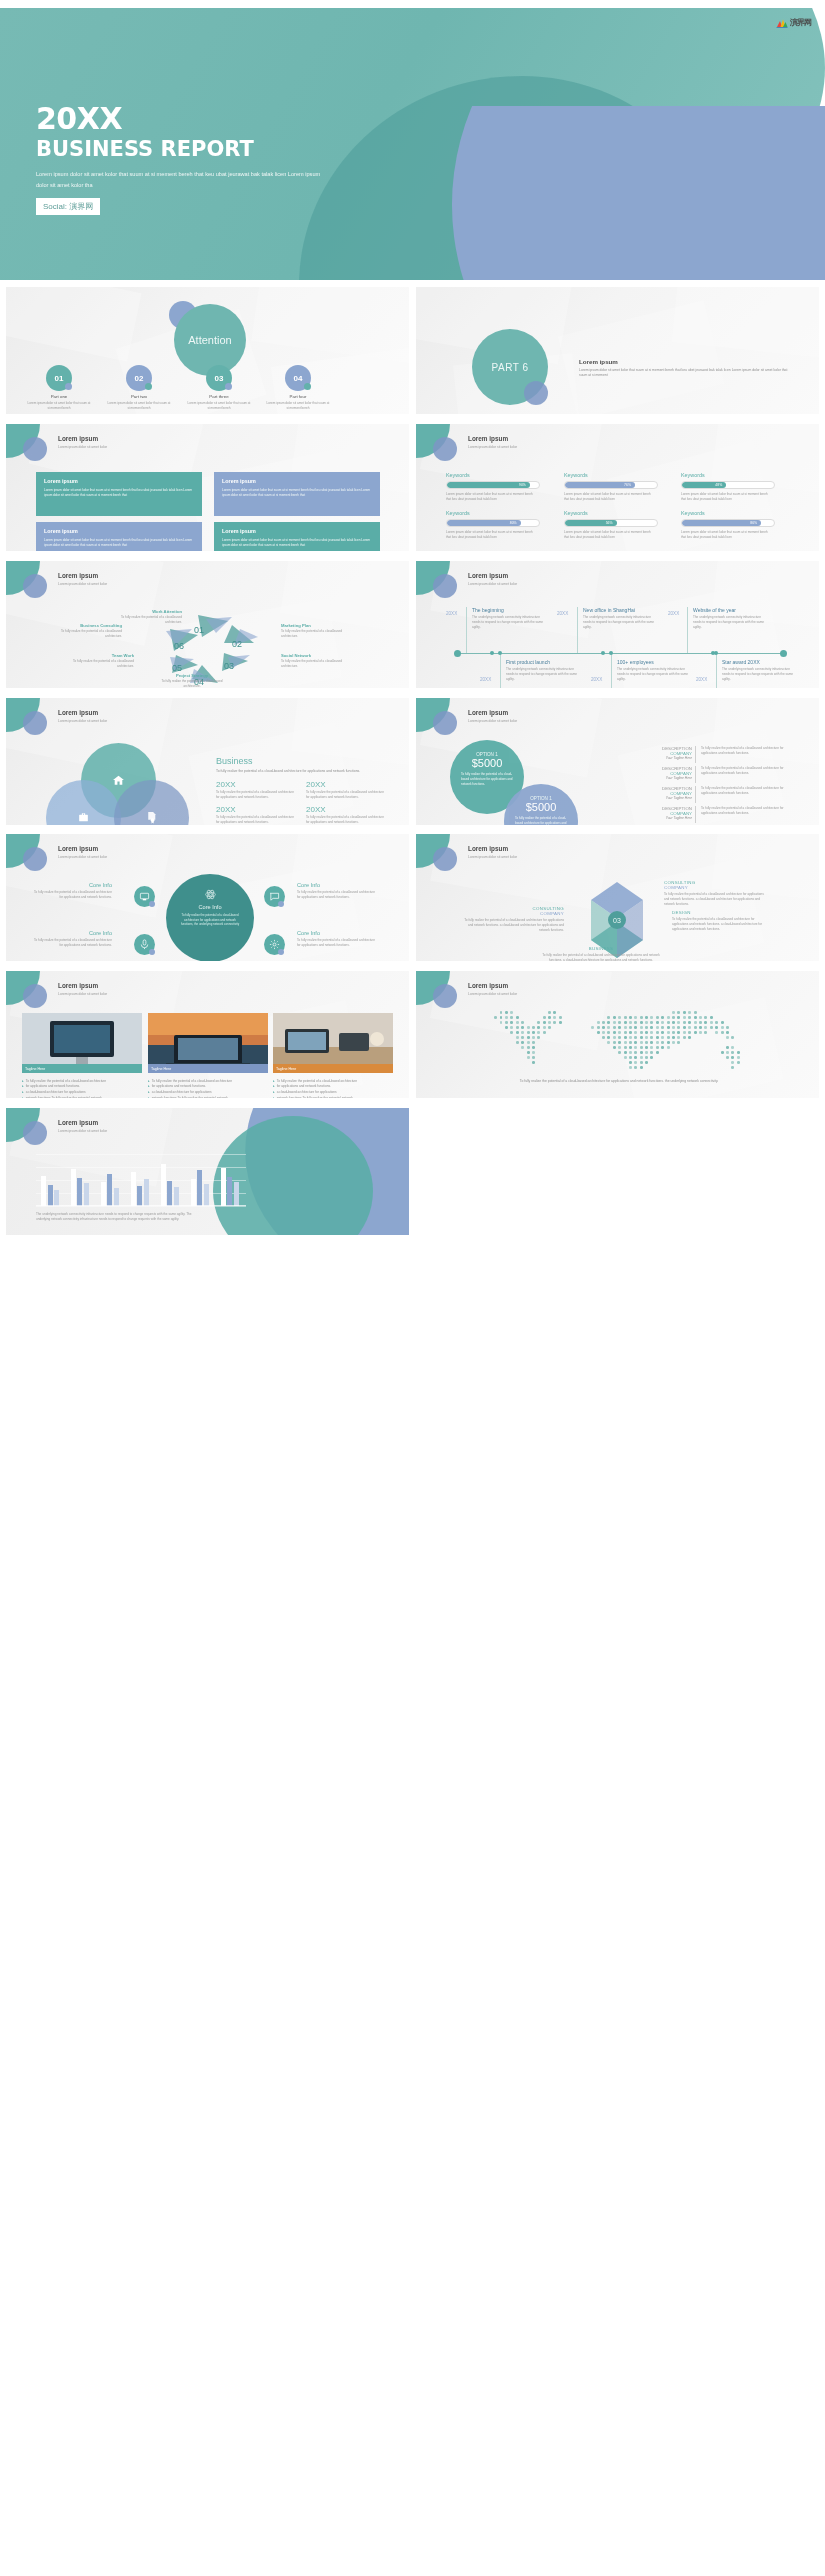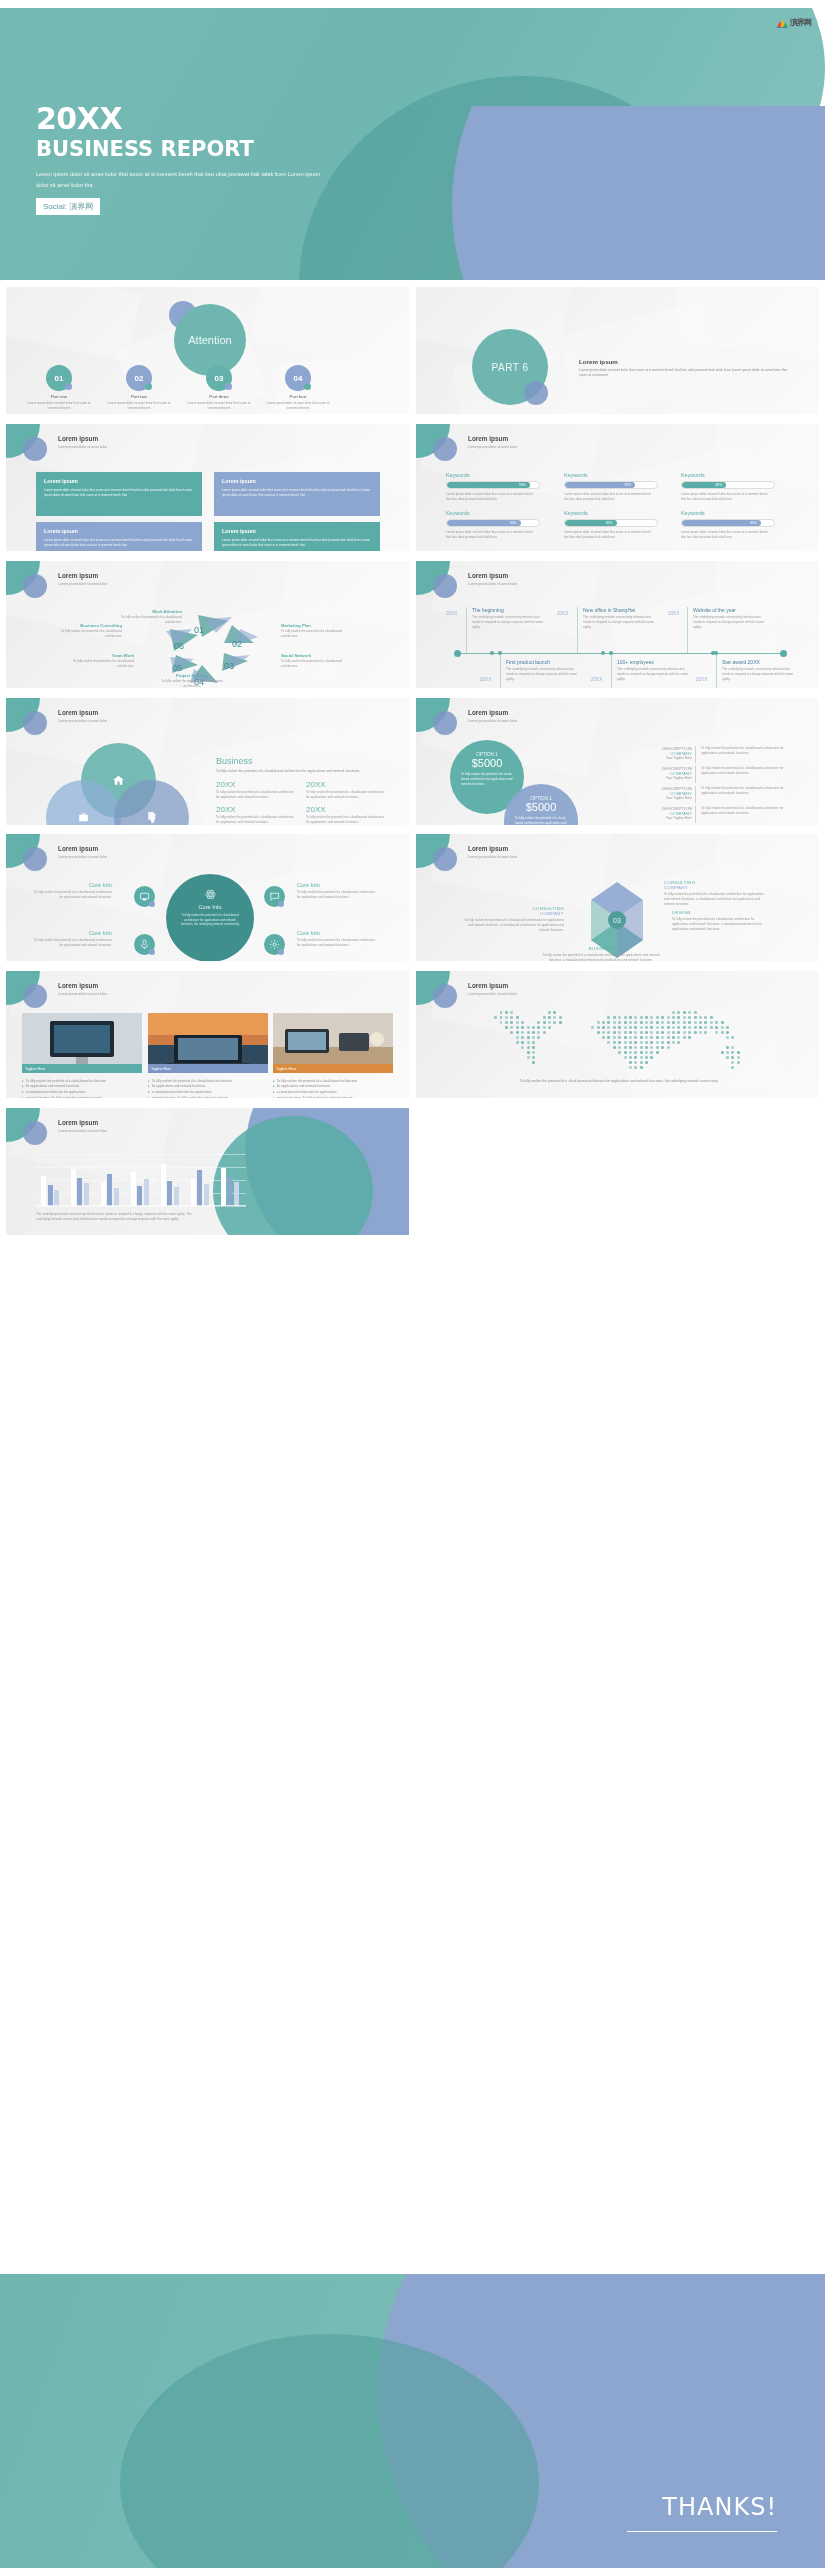--- a/index.html
+++ b/index.html
@@ -953,24 +953,15 @@
         <div style="position:absolute;left:161px;bottom:0;width:5px;height:36px;background:#8ca6cf;" title="Series 2 6: 70"></div>
         <div style="position:absolute;left:168px;bottom:0;width:5px;height:22px;background:#c9d6ea;" title="Series 3 6: 42"></div>
         <div style="position:absolute;left:185px;bottom:0;width:5px;height:38px;background:#ffffff;" title="Series 1 7: 74"></div>
         <div style="position:absolute;left:191px;bottom:0;width:5px;height:29px;background:#8ca6cf;" title="Series 2 7: 56"></div>
         <div style="position:absolute;left:198px;bottom:0;width:5px;height:24px;background:#c9d6ea;" title="Series 3 7: 46"></div>
         <div style="position:absolute;left:0;bottom:0;width:100%;height:0.6px;background:rgba(255,255,255,.7);"></div>
       </div>
     <div class="tiny2" style="position:absolute;left:30px;top:104px;width:160px;">The underlying network connectivity infrastructure needs to respond to change requests with the same agility. The underlying network connectivity infrastructure needs to respond to change requests with the same agility.</div>
   </div>
 
-  <div id="thanks">
-    <div class="tealbg"></div>
-    <div class="blue"></div>
-    <div class="dark"></div>
-    <div class="txt">
-      <div class="big">THANKS!</div>
-      <div class="rule"></div>
-    </div>
-  </div>
 
 </div>
 
 
 </body></html>

